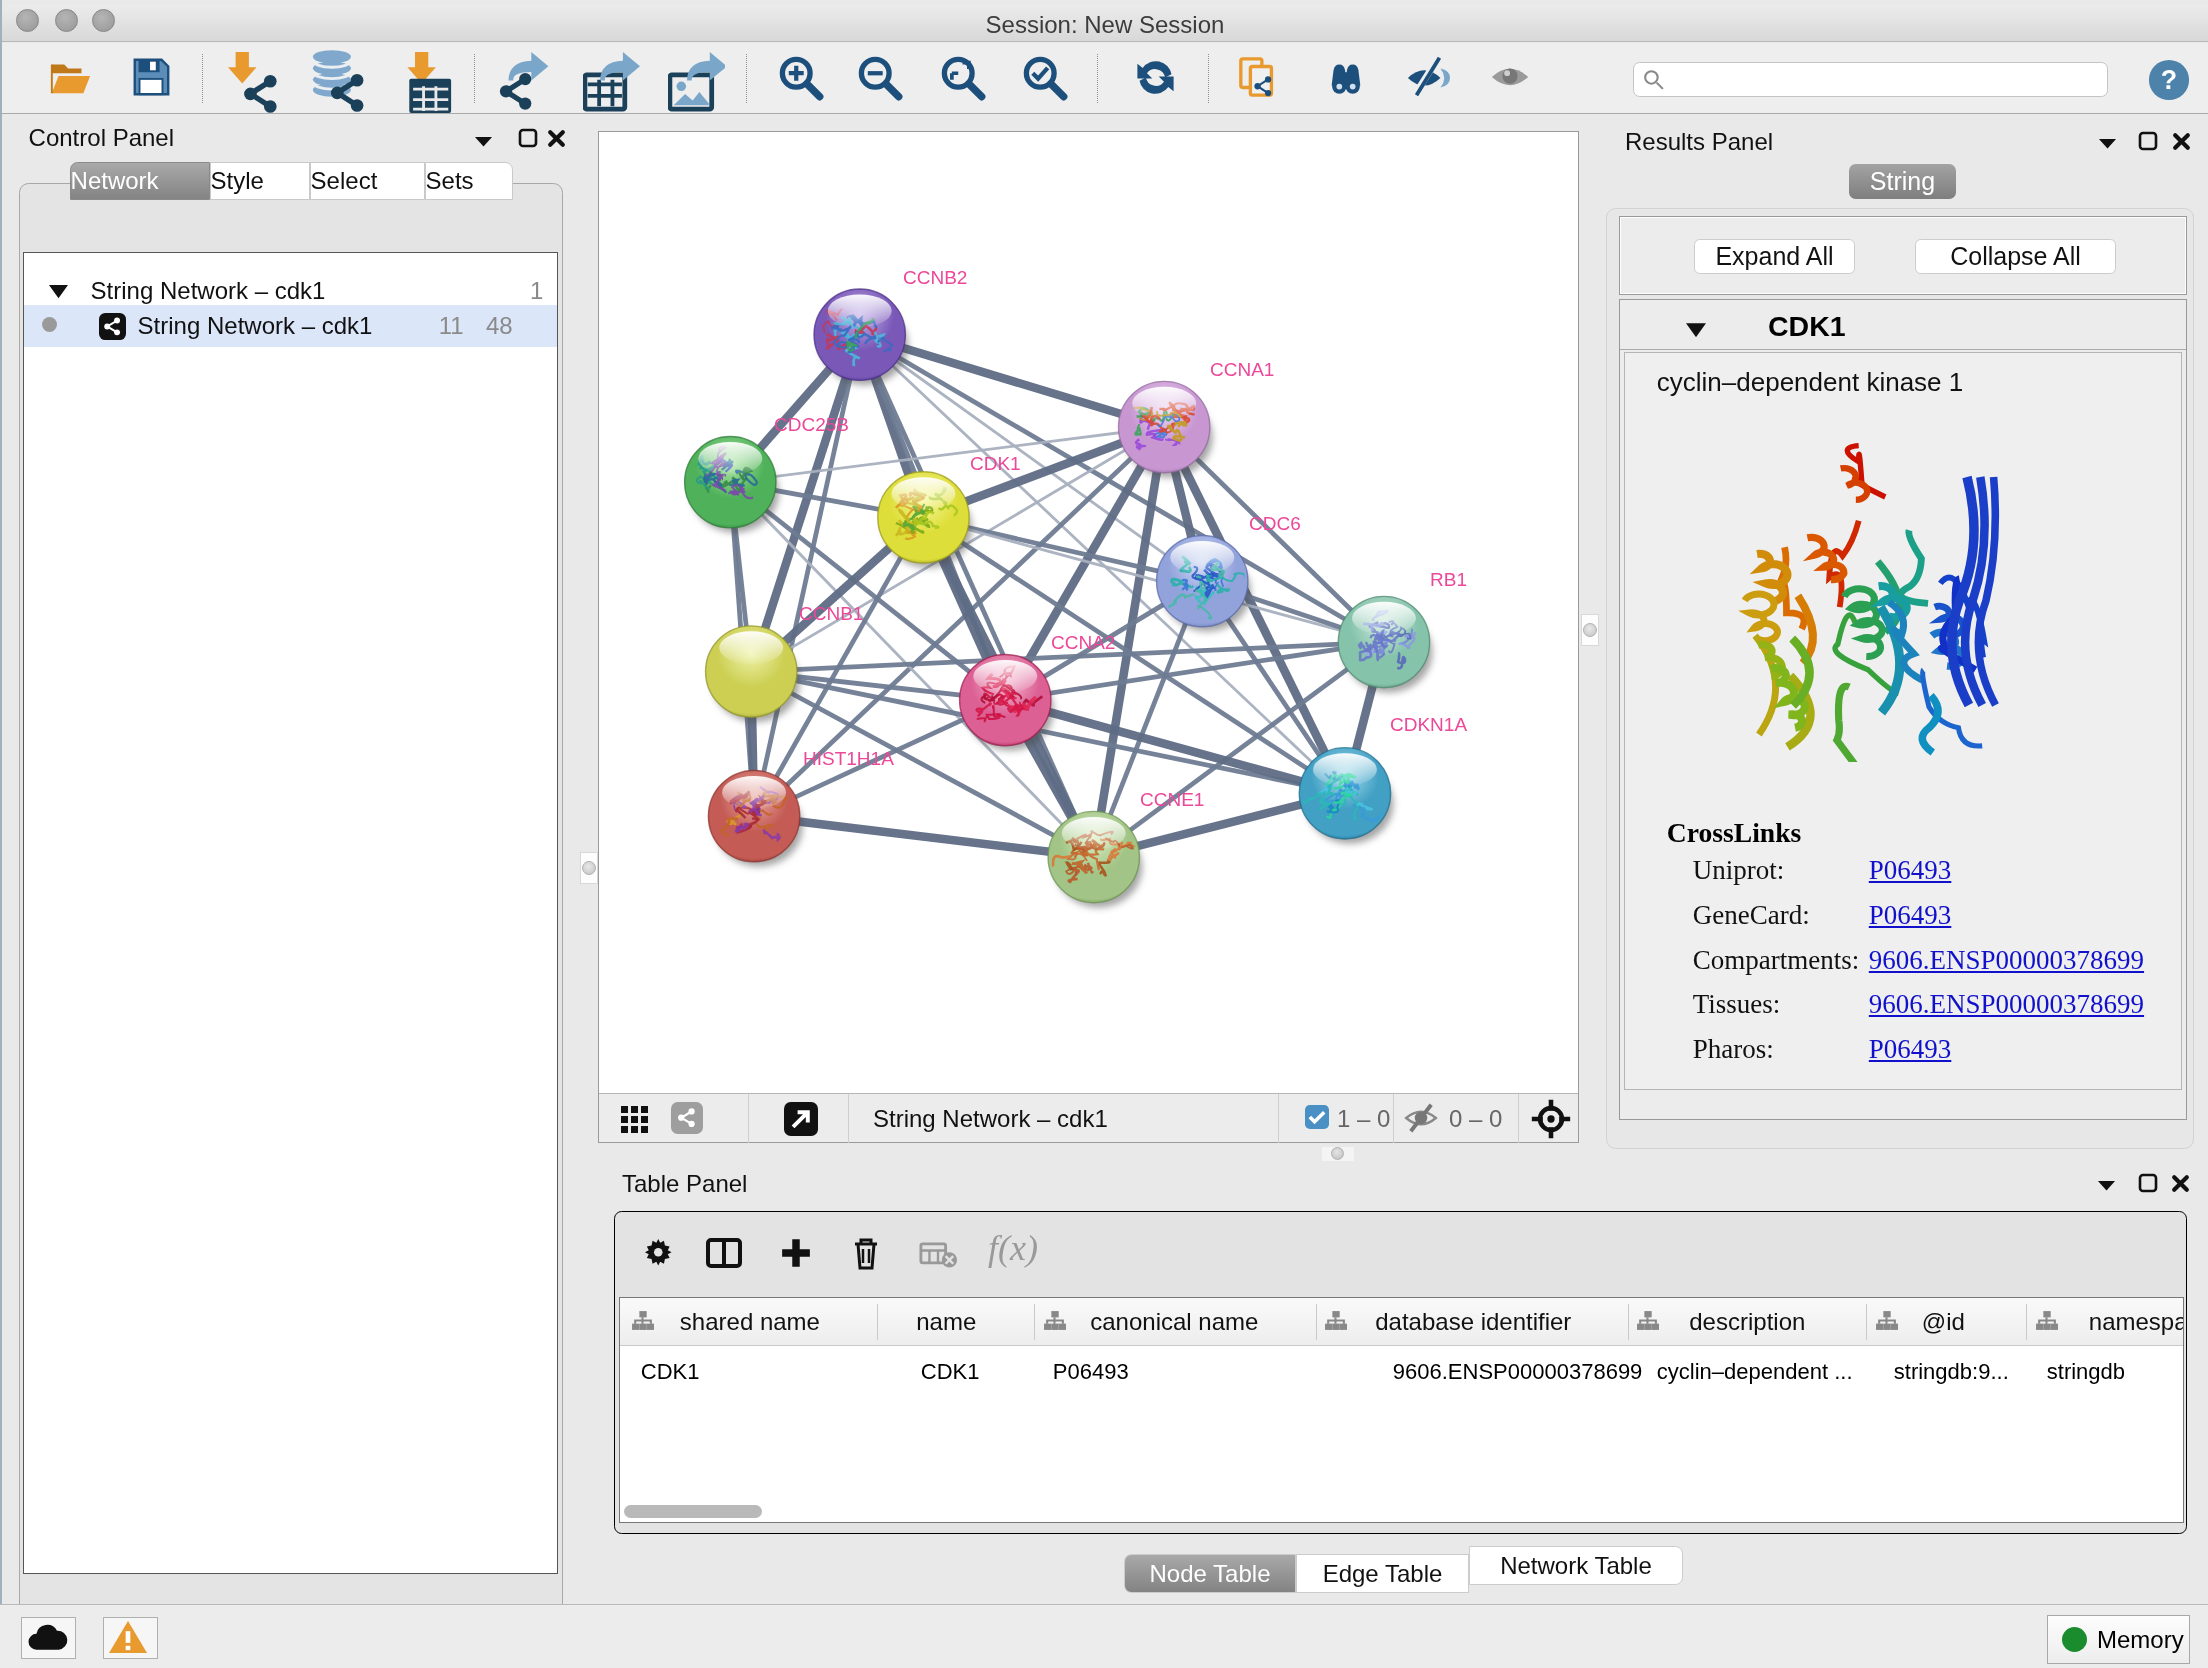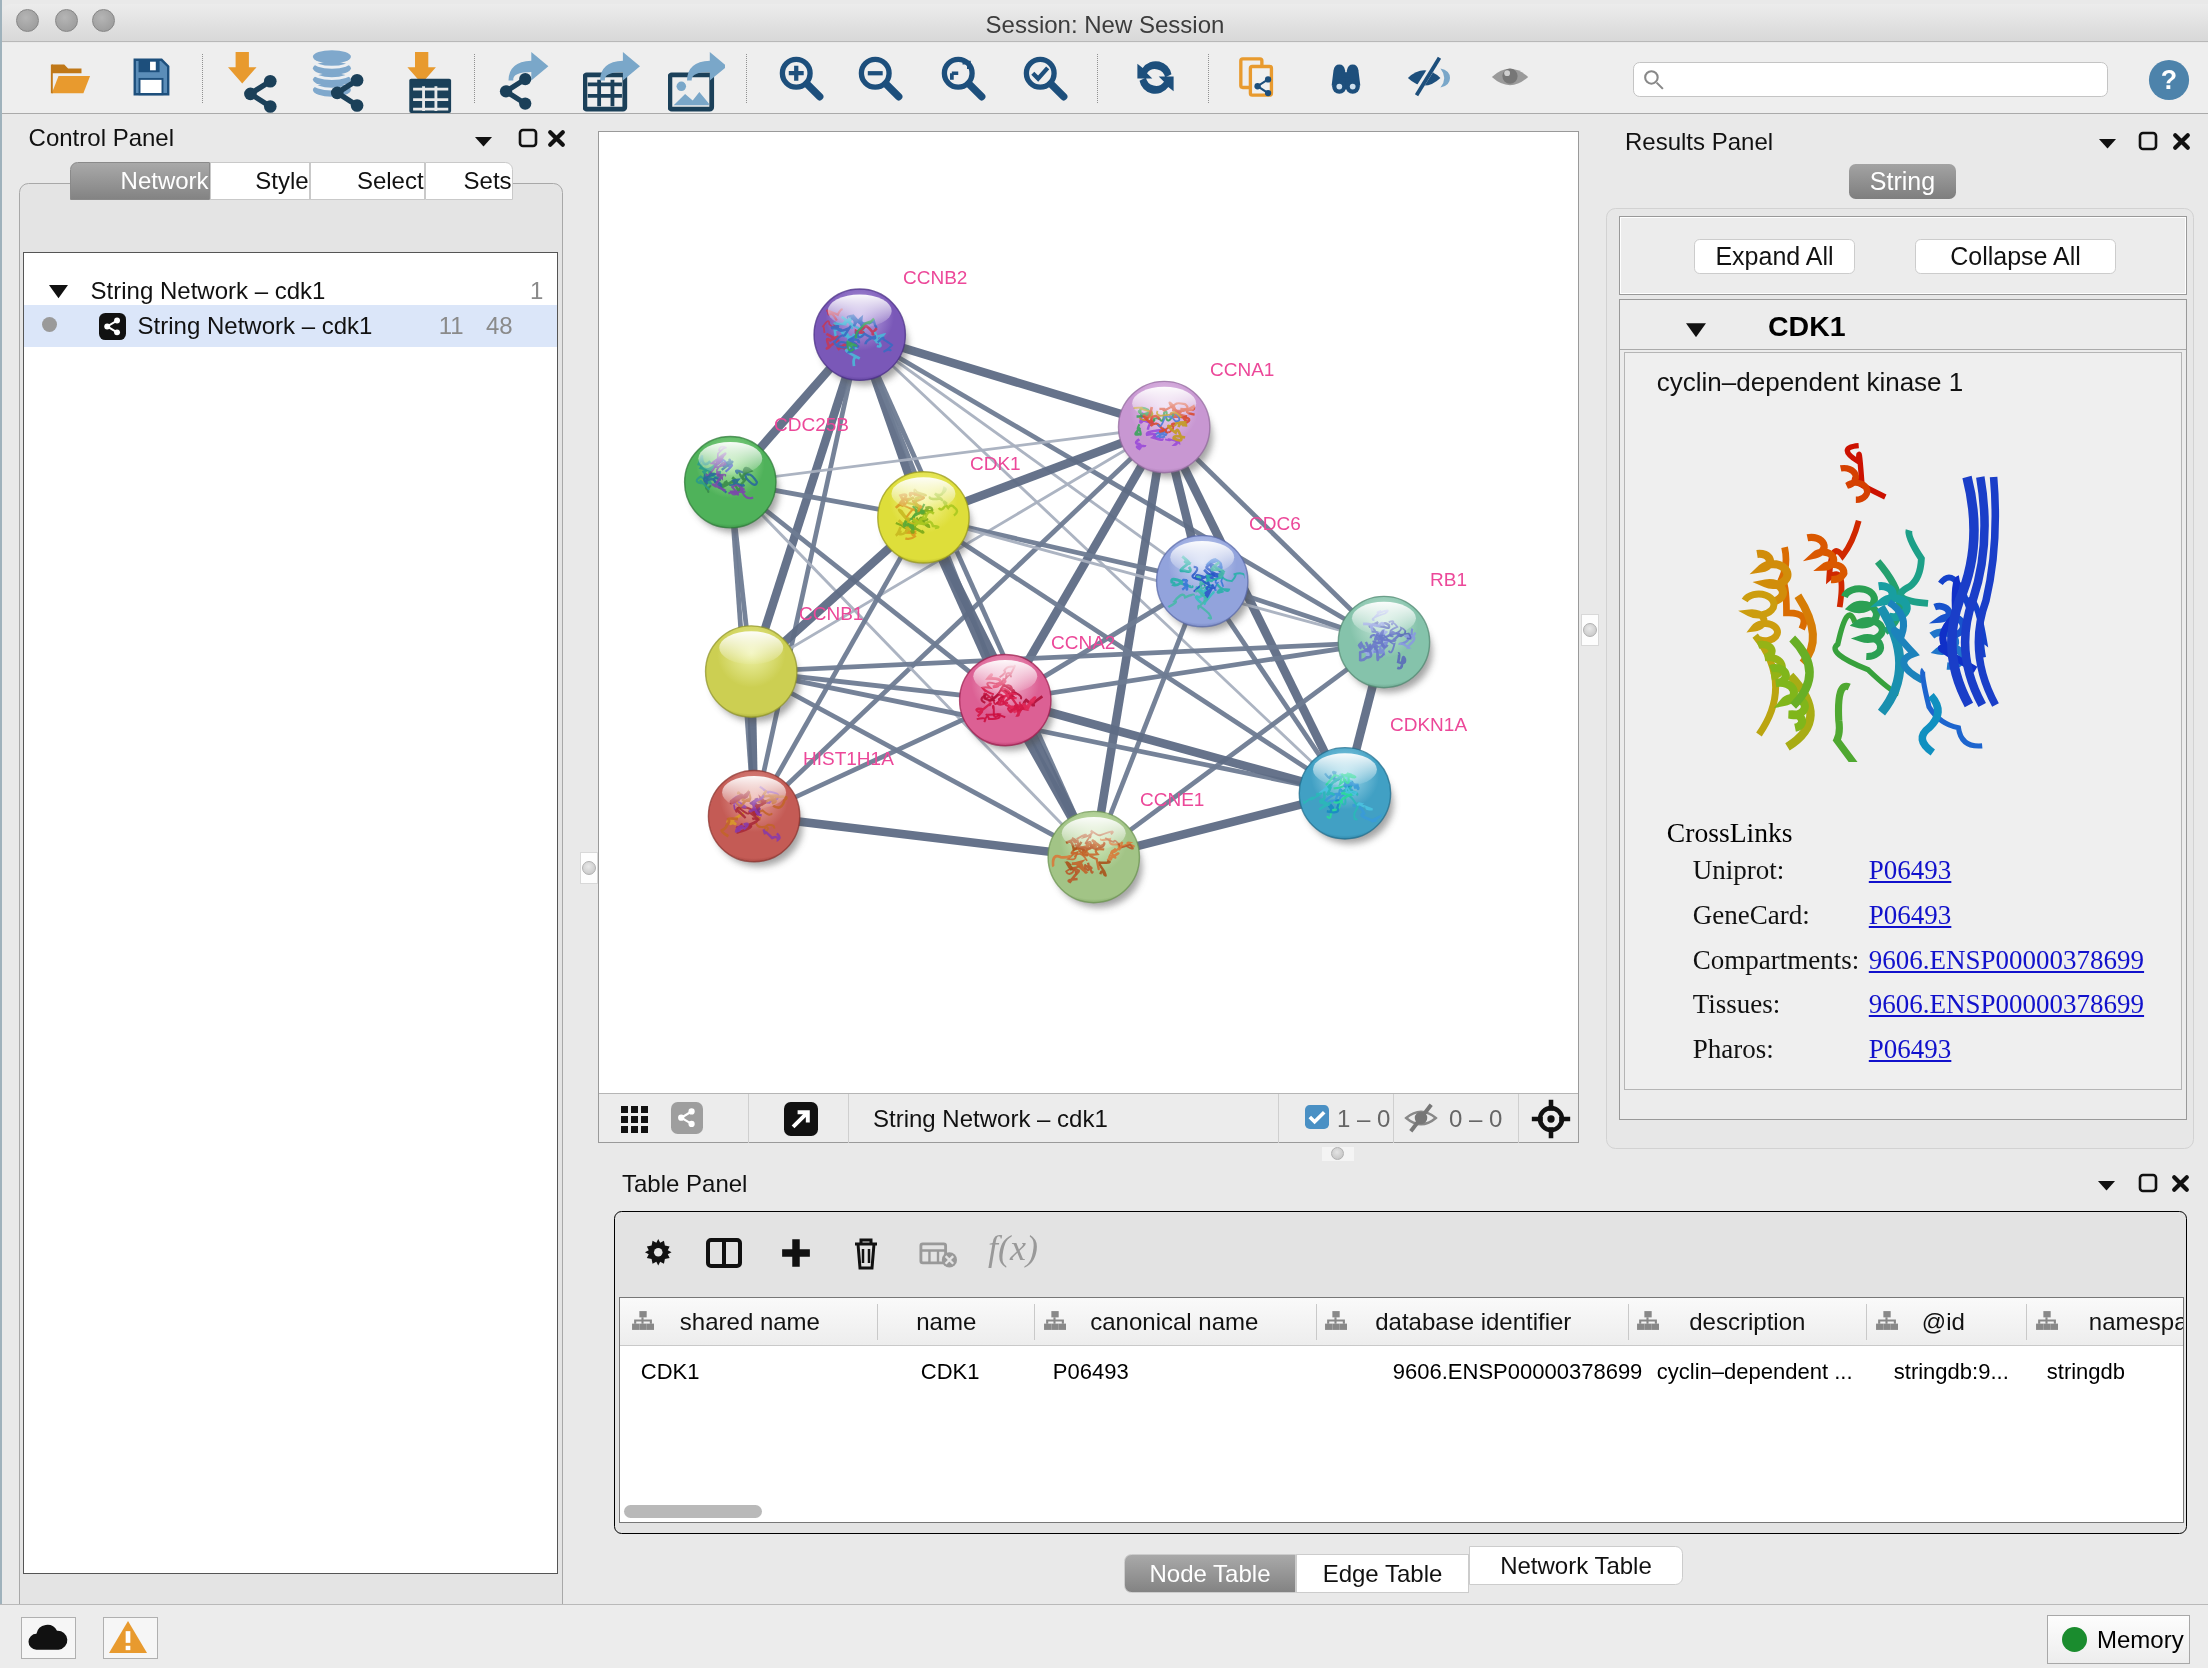--- a/index.html
+++ b/index.html
@@ -6,21 +6,21 @@
 .titlebar {position:absolute;left:1.9px;top:3.8px;right:0;height:38px;background:linear-gradient(#ececec,#d8d8d8);border-bottom:1px solid #b8b8b8;border-radius:9.5px 0 0 0}
 .tl {position:absolute;top:5.7px;width:23px;height:23px;border-radius:50%;background:radial-gradient(circle at 42% 36%,#b5b5b5,#969696);border:1px solid #868686}
 .title {position:absolute;top:7.6px;left:0;right:0;text-align:center;font-size:24px;color:#3c3c3c}
 .toolbar {position:absolute;left:1.9px;top:43px;right:0;height:71px;background:#eeeeee;border-bottom:1px solid #aaa}
 .tsep {position:absolute;top:11.4px;height:49px;width:0;border-left:1.9px dotted #909090}
 .searchbox {position:absolute;left:1631px;top:19px;width:475px;height:35px;background:#fff;border:1px solid #c4c4c4;border-radius:6.7px}
 .panel-title {position:absolute;font-size:24px;color:#111}
 .leftstrip {position:absolute;left:0;top:0;width:1.9px;height:1668px;background:#9fb2bc}
 
 .cp {position:absolute;left:7.6px;top:120px;width:571px;height:1465px}
-.tabbtn {position:absolute;top:42px;height:38px;border:1px solid #c9c9c9;background:#fff;font-size:24px;text-align:right;line-height:36px;color:#111}
+.tabbtn {position:absolute;top:42px;height:38px;border:1px solid #c9c9c9;background:#fff;font-size:24px;text-align:left;line-height:36px;color:#111}
 .tabsel {background:linear-gradient(#a9a9a9,#838383);color:#fff;border-color:#8a8a8a}
 .cpbox {position:absolute;left:11.4px;top:63px;width:544px;height:1457px;background:#e4e4e4;border:1px solid #a8a8a8;border-radius:9.5px}
 .cpbar {position:absolute;left:3.8px;top:68px;width:536px;height:63px;color:#222}
 .tree {position:absolute;left:15px;top:132px;width:535px;height:1322px;background:#fff;border:1px solid #555}
 .trow {position:absolute;left:0;width:100%;height:40px;font-size:24px;color:#111}
 .num {position:absolute;color:#8a8a8a}
 
 .netpanel {position:absolute;left:598px;top:131px;width:981px;height:1012px;background:#fff;border:1px solid #9a9a9a}
 .nlab {position:absolute;font-size:19px;color:#ec4899}
 .netbar {position:absolute;left:0px;bottom:0px;width:100%;height:49px;background:#ececec;border-top:1px solid #b5b5b5}
@@ -759,21 +759,21 @@
           <path d="M263 227 a14 10 0 1 1 7 16 a14 10 0 1 1 9 16" stroke="#1f75ca" stroke-width="7.8" fill="none"></path>
           <path d="M254 263 q-3 2 6 39 q11 18 31 22 q3 21 25 19" stroke="#1d65ce" stroke-width="5.4" fill="none"></path>
           <path d="M266 197 a10 7 0 1 1 6 13 a14 10 0 1 1 9 17" stroke="#1853cc" stroke-width="7.1" fill="none"></path>
           <path d="M272 172 q14 -19 28 20 q9 -13 18 40 q-5 -4 -1 18" stroke="#1441ca" stroke-width="6.1" fill="none"></path>
           <path d="M292 167 q-6 1 -4 39 q-22 20 -8 37 q-23 -11 29 20" stroke="#1030c8" stroke-width="7.3" fill="none"></path>
           <path d="M300 60 q18 70 -8 130 q-20 55 10 110" stroke="#1a3ec8" stroke-width="10" fill="none"></path>
           <path d="M314 60 q12 70 -8 130 q-20 55 10 110" stroke="#1a3ec8" stroke-width="9" fill="none"></path>
           <path d="M328 60 q6 70 -8 130 q-20 55 10 110" stroke="#1a3ec8" stroke-width="8" fill="none"></path>
           <path d="M262 290 q16 18 -2 34 q-16 12 4 26" stroke="#1090c0" stroke-width="8" fill="none"></path>
         </svg>
-     <div class="serif" style="position:absolute;left:42px;top:464px;font-size:27.6px;font-weight:normal">CrossLinks</div>
+     <div class="serif" style="position:absolute;left:42px;top:464px;font-size:27.6px;font-weight:bold">CrossLinks</div>
      <div class="clrow serif" style="position:absolute;left:68px;top:502px">Uniprot:</div>
         <div class="clrow serif cllink" style="position:absolute;left:244px;top:502px">P06493</div>
      <div class="clrow serif" style="position:absolute;left:68px;top:547px">GeneCard:</div>
         <div class="clrow serif cllink" style="position:absolute;left:244px;top:547px">P06493</div>
      <div class="clrow serif" style="position:absolute;left:68px;top:592px">Compartments:</div>
         <div class="clrow serif cllink" style="position:absolute;left:244px;top:592px">9606.ENSP00000378699</div>
      <div class="clrow serif" style="position:absolute;left:68px;top:636px">Tissues:</div>
         <div class="clrow serif cllink" style="position:absolute;left:244px;top:636px">9606.ENSP00000378699</div>
      <div class="clrow serif" style="position:absolute;left:68px;top:681px">Pharos:</div>
         <div class="clrow serif cllink" style="position:absolute;left:244px;top:681px">P06493</div>

